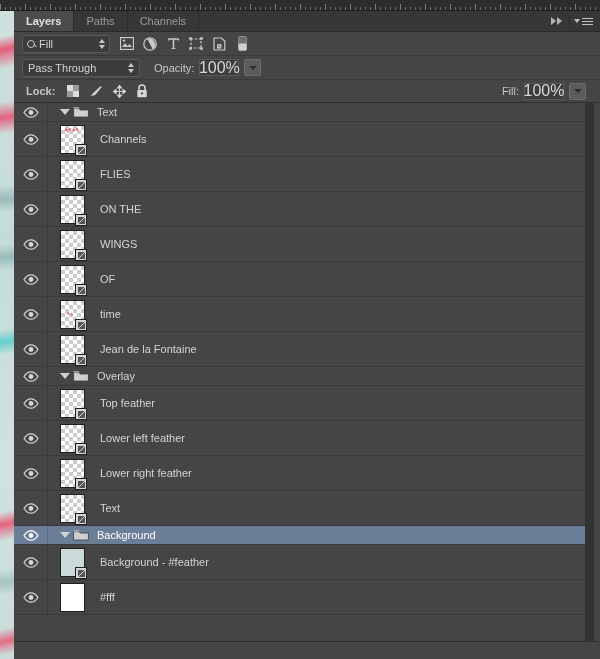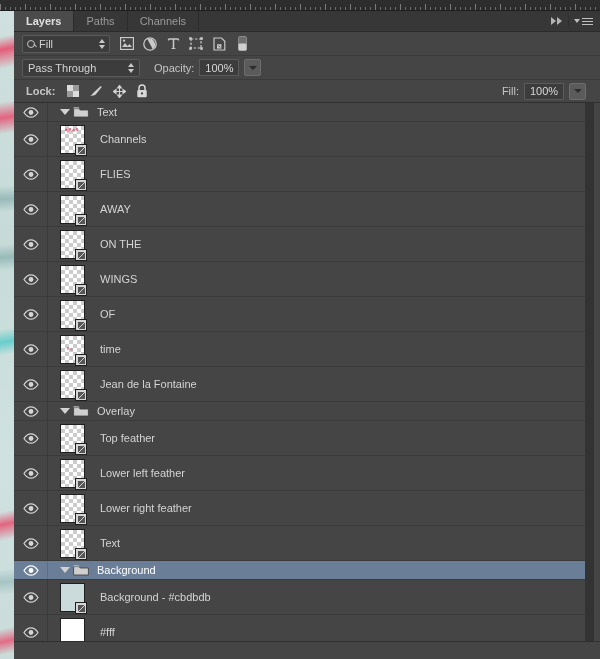--- a/index.html
+++ b/index.html
@@ -178,21 +178,21 @@
   }
   .blend-select .lbl { font-size: 11px; color: #d4d4d4; }
 
   .num-group { display: flex; align-items: center; margin-left: 14px; gap: 5px; }
   .num-label { font-size: 11px; color: #c6c6c6; }
   .num-field {
     width: 40px; height: 17px;
     background: #3c3c3c;
     border: 1px solid #5a5a5a;
     display:flex; align-items:center; justify-content:center;
-    font-size: 11px; color: #d8d8d8;
+    font-size: 16px; color: #d8d8d8;
     cursor: text;
   }
   .num-drop {
     width: 17px; height: 17px;
     background: #5b5b5b;
     border: 1px solid #6d6d6d;
     border-radius: 2px;
     display:flex; align-items:center; justify-content:center;
     cursor: pointer;
   }
@@ -673,34 +673,20 @@
             <svg class="eye" viewBox="0 0 16 11">
               <path d="M8 0.8 C12 0.8 15 5.5 15 5.5 C15 5.5 12 10.2 8 10.2 C4 10.2 1 5.5 1 5.5 C1 5.5 4 0.8 8 0.8 Z" fill="none" stroke="#d6d6d6" stroke-width="1.2"></path>
               <circle cx="8" cy="5.5" r="2.4" fill="#d6d6d6"></circle>
             </svg>
           </div>
           <div class="thumb-cell">
             <div class="thumb" style="">
               <span class="badge"></span>
             </div>
           </div>
-          <div class="row-name">AWAY</div>
-        </div>
-        <div class="layer-row">
-          <div class="eye-cell">
-            <svg class="eye" viewBox="0 0 16 11">
-              <path d="M8 0.8 C12 0.8 15 5.5 15 5.5 C15 5.5 12 10.2 8 10.2 C4 10.2 1 5.5 1 5.5 C1 5.5 4 0.8 8 0.8 Z" fill="none" stroke="#d6d6d6" stroke-width="1.2"></path>
-              <circle cx="8" cy="5.5" r="2.4" fill="#d6d6d6"></circle>
-            </svg>
-          </div>
-          <div class="thumb-cell">
-            <div class="thumb" style="">
-              <span class="badge"></span>
-            </div>
-          </div>
           <div class="row-name">ON THE</div>
         </div>
         <div class="layer-row">
           <div class="eye-cell">
             <svg class="eye" viewBox="0 0 16 11">
               <path d="M8 0.8 C12 0.8 15 5.5 15 5.5 C15 5.5 12 10.2 8 10.2 C4 10.2 1 5.5 1 5.5 C1 5.5 4 0.8 8 0.8 Z" fill="none" stroke="#d6d6d6" stroke-width="1.2"></path>
               <circle cx="8" cy="5.5" r="2.4" fill="#d6d6d6"></circle>
             </svg>
           </div>
           <div class="thumb-cell">
@@ -852,21 +838,21 @@
             <svg class="eye" viewBox="0 0 16 11">
               <path d="M8 0.8 C12 0.8 15 5.5 15 5.5 C15 5.5 12 10.2 8 10.2 C4 10.2 1 5.5 1 5.5 C1 5.5 4 0.8 8 0.8 Z" fill="none" stroke="#d6d6d6" stroke-width="1.2"></path>
               <circle cx="8" cy="5.5" r="2.4" fill="#d6d6d6"></circle>
             </svg>
           </div>
           <div class="thumb-cell">
             <div class="thumb solid" style="background-color:#cbdbdb;">
               <span class="badge"></span>
             </div>
           </div>
-          <div class="row-name">Background - #cbdbdb</div>
+          <div class="row-name">Background - #feather</div>
         </div>
         <div class="layer-row">
           <div class="eye-cell">
             <svg class="eye" viewBox="0 0 16 11">
               <path d="M8 0.8 C12 0.8 15 5.5 15 5.5 C15 5.5 12 10.2 8 10.2 C4 10.2 1 5.5 1 5.5 C1 5.5 4 0.8 8 0.8 Z" fill="none" stroke="#d6d6d6" stroke-width="1.2"></path>
               <circle cx="8" cy="5.5" r="2.4" fill="#d6d6d6"></circle>
             </svg>
           </div>
           <div class="thumb-cell">
             <div class="thumb solid" style="background-color:#ffffff;"></div>

